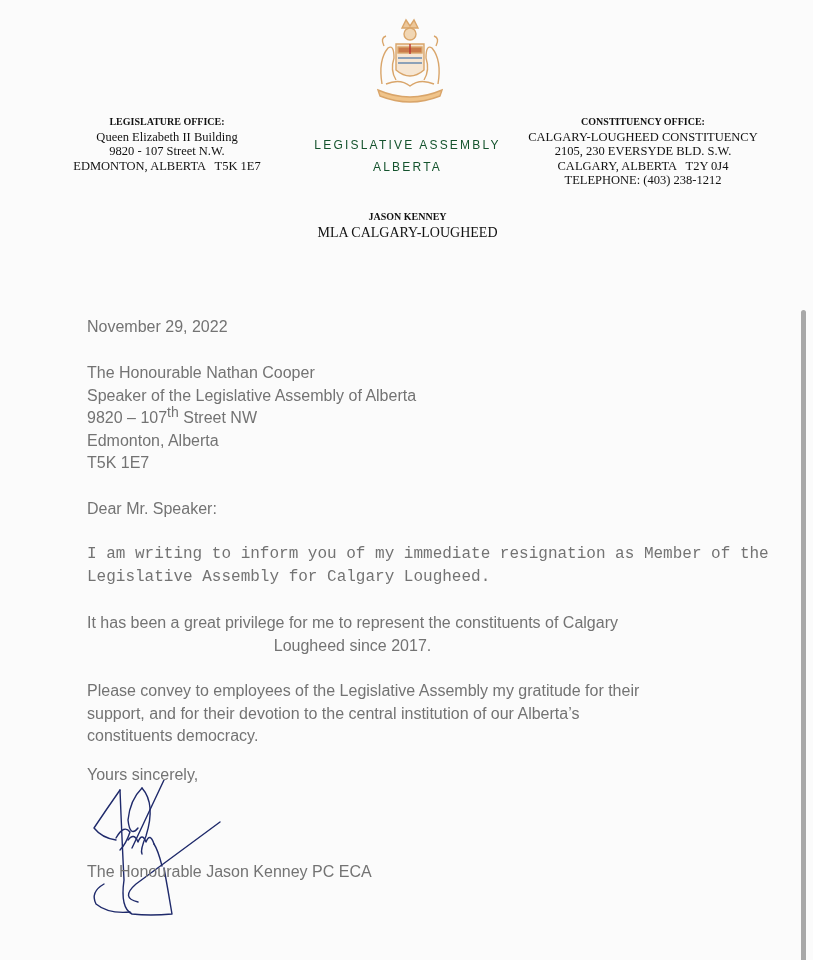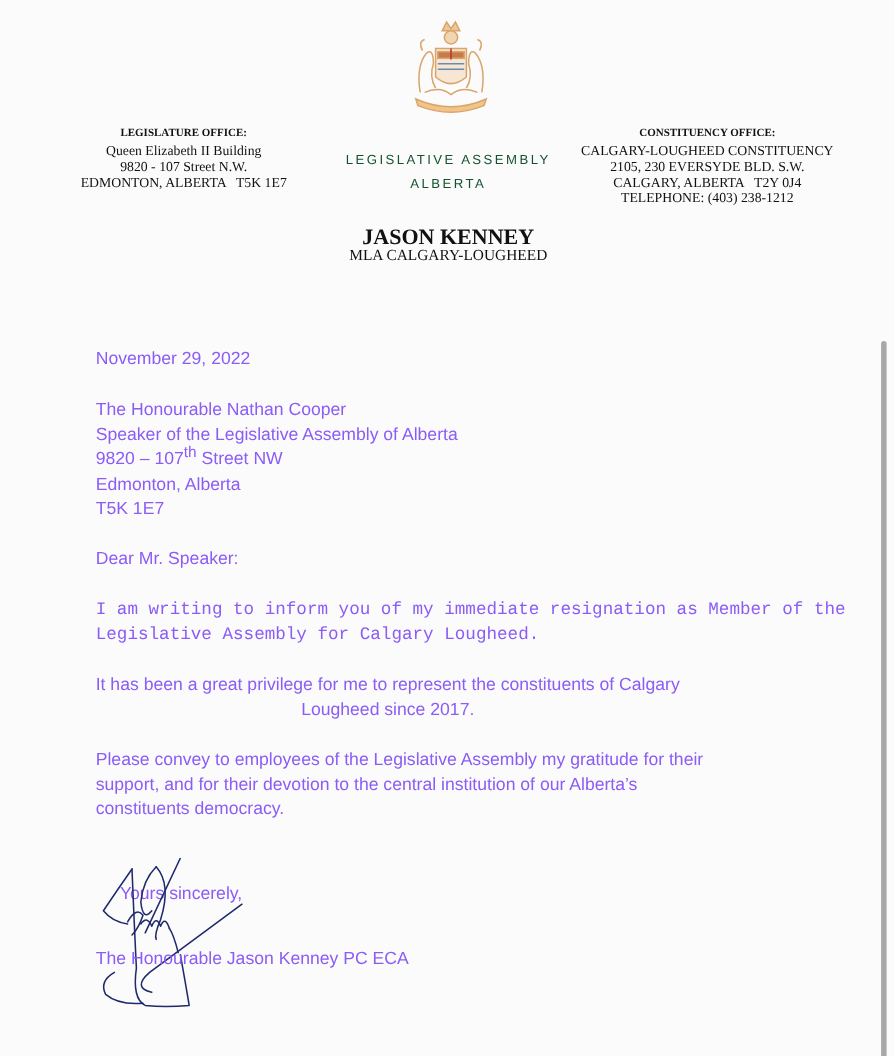--- a/index.html
+++ b/index.html
@@ -15,33 +15,33 @@
   }
   .hdr-bold { font-weight:bold; font-size:10px;margin-top:48px; }
   #leg-office { left:58px; top:67px; width:218px; }
   #const-office { left:512px; top:67px; width:262px; }
   #crest { position:absolute; left:360px; top:14px; width:100px; height:100px; }
   #assembly {
     position:absolute; left:300px; top:134px; width:215px; text-align:center;
     font-size:12px; letter-spacing:2.2px; line-height:22px; color:#14532d;
   }
   #member { position:absolute; left:300px; top:208px; width:215px; text-align:center; }
-  #member .name { font-weight:bold; font-size:20px; line-height:17px; }
+  #member .name { font-weight:bold; font-size:10px; line-height:17px; }
   #member .title { font-size:14px; line-height:16px; }
   .body-text {
-    position:absolute; left:87px; font-size:16px; line-height:22.5px; color:#8b5cf6;
+    position:absolute; left:87px; font-size:16px; line-height:22.5px; color:#737373;
   }
   .body-text p { margin:0; }
   #date { top:316px; }
   #recipient { top:362px; }
   #salutation { top:498px; }
   #para1 { top:543px;font-family:Liberation Mono, monospace; }
   #para2 { top:612px;text-align:center; }
   #para3 { top:680px; }
-  #closing { top:802px;margin-left:22px; }
+  #closing { top:764px; }
   #signoff { top:861px; }
   #signature { position:absolute; left:80px; top:780px; width:160px; height:140px; }
   sup { font-size:14px; line-height:0; }
   #scrollbar {
     position:absolute; left:801px; top:310px; width:5px; height:660px;
     background:#a8a8a8; border-radius:3px;
   }
 </style>
 </head>
 <body>

